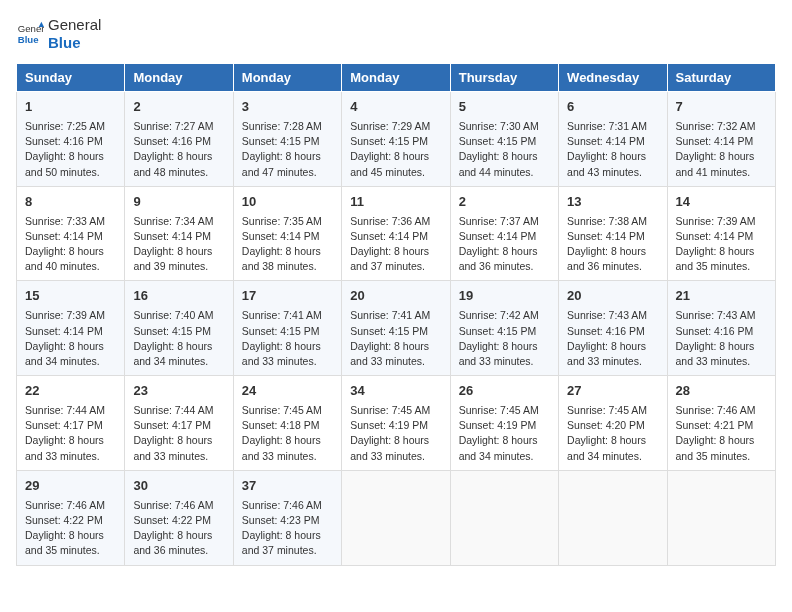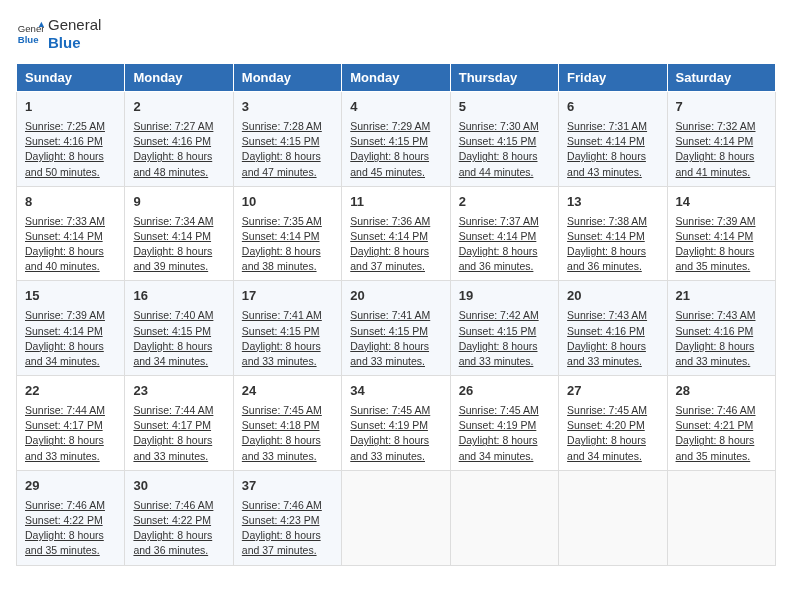--- a/index.html
+++ b/index.html
@@ -48,21 +48,21 @@
       padding: 6px 8px;
       border: 1px solid #ddd;
       width: 14.28%;
       min-height: 80px;
       color: #333;
       line-height: 1.45;
     }
     tbody tr:nth-child(odd) { background: #f5f8fc; }
     tbody tr:nth-child(even) { background: #fff; }
     .day-number { font-size: 13px; font-weight: 600; display: block; margin-bottom: 2px; }
-    .day-info { font-size: 10.5px; color: #333; text-decoration: underline; }
+    .day-info { font-size: 10.5px; color: #333; }
     .empty { background: #f9f9f9 !important; }
   </style>
 </head>
 <body>
 
 <div class="header">
   <div class="logo">
     <svg class="logo-icon" viewBox="0 0 32 32">
       <text x="2" y="14" font-size="11" font-family="Arial" fill="#333" font-weight="400">General</text>
       <text x="2" y="26" font-size="11" font-family="Arial" fill="#1a6bbf" font-weight="700">Blue</text>
@@ -80,21 +80,21 @@
 </div>
 
 <table>
   <thead>
     <tr>
     <th>Sunday</th>
         <th>Monday</th>
         <th>Monday</th>
         <th>Monday</th>
         <th>Thursday</th>
-        <th>Friday</th>
+        <th>Wednesday</th>
         <th>Saturday</th>
       </tr>
   </thead>
   <tbody id="calendar-body">
       <tr>
         <td>
           <span class="day-number">1</span>
           <div class="day-info">Sunrise: 7:25 AM<br>Sunset: 4:16 PM<br>Daylight: 8 hours and 50 minutes.</div>
         </td>
         <td>

